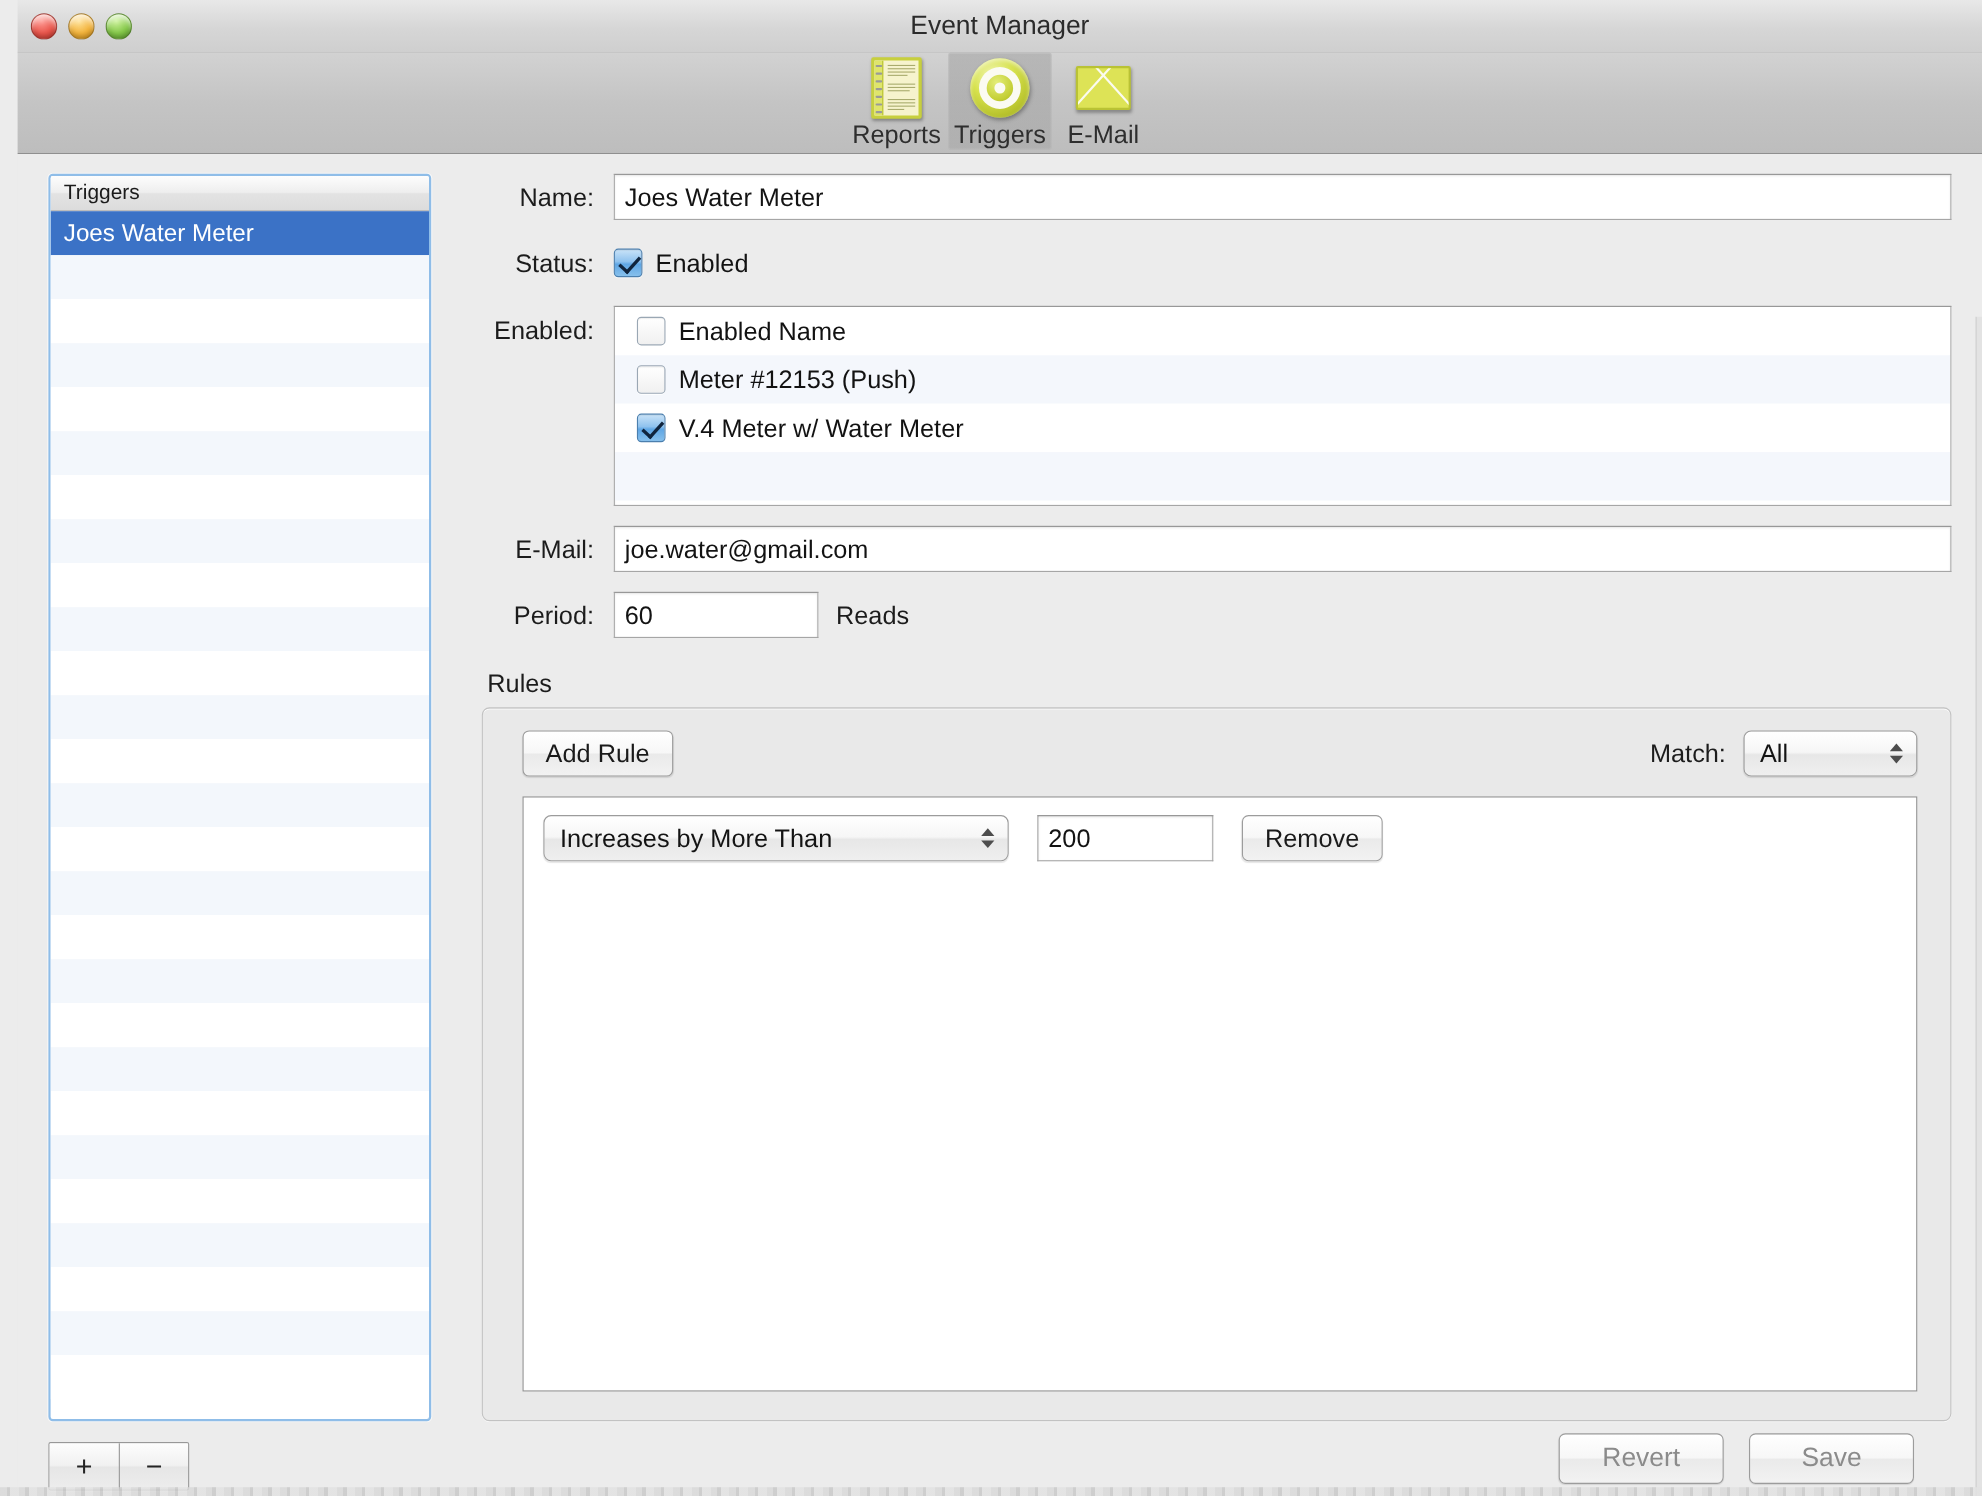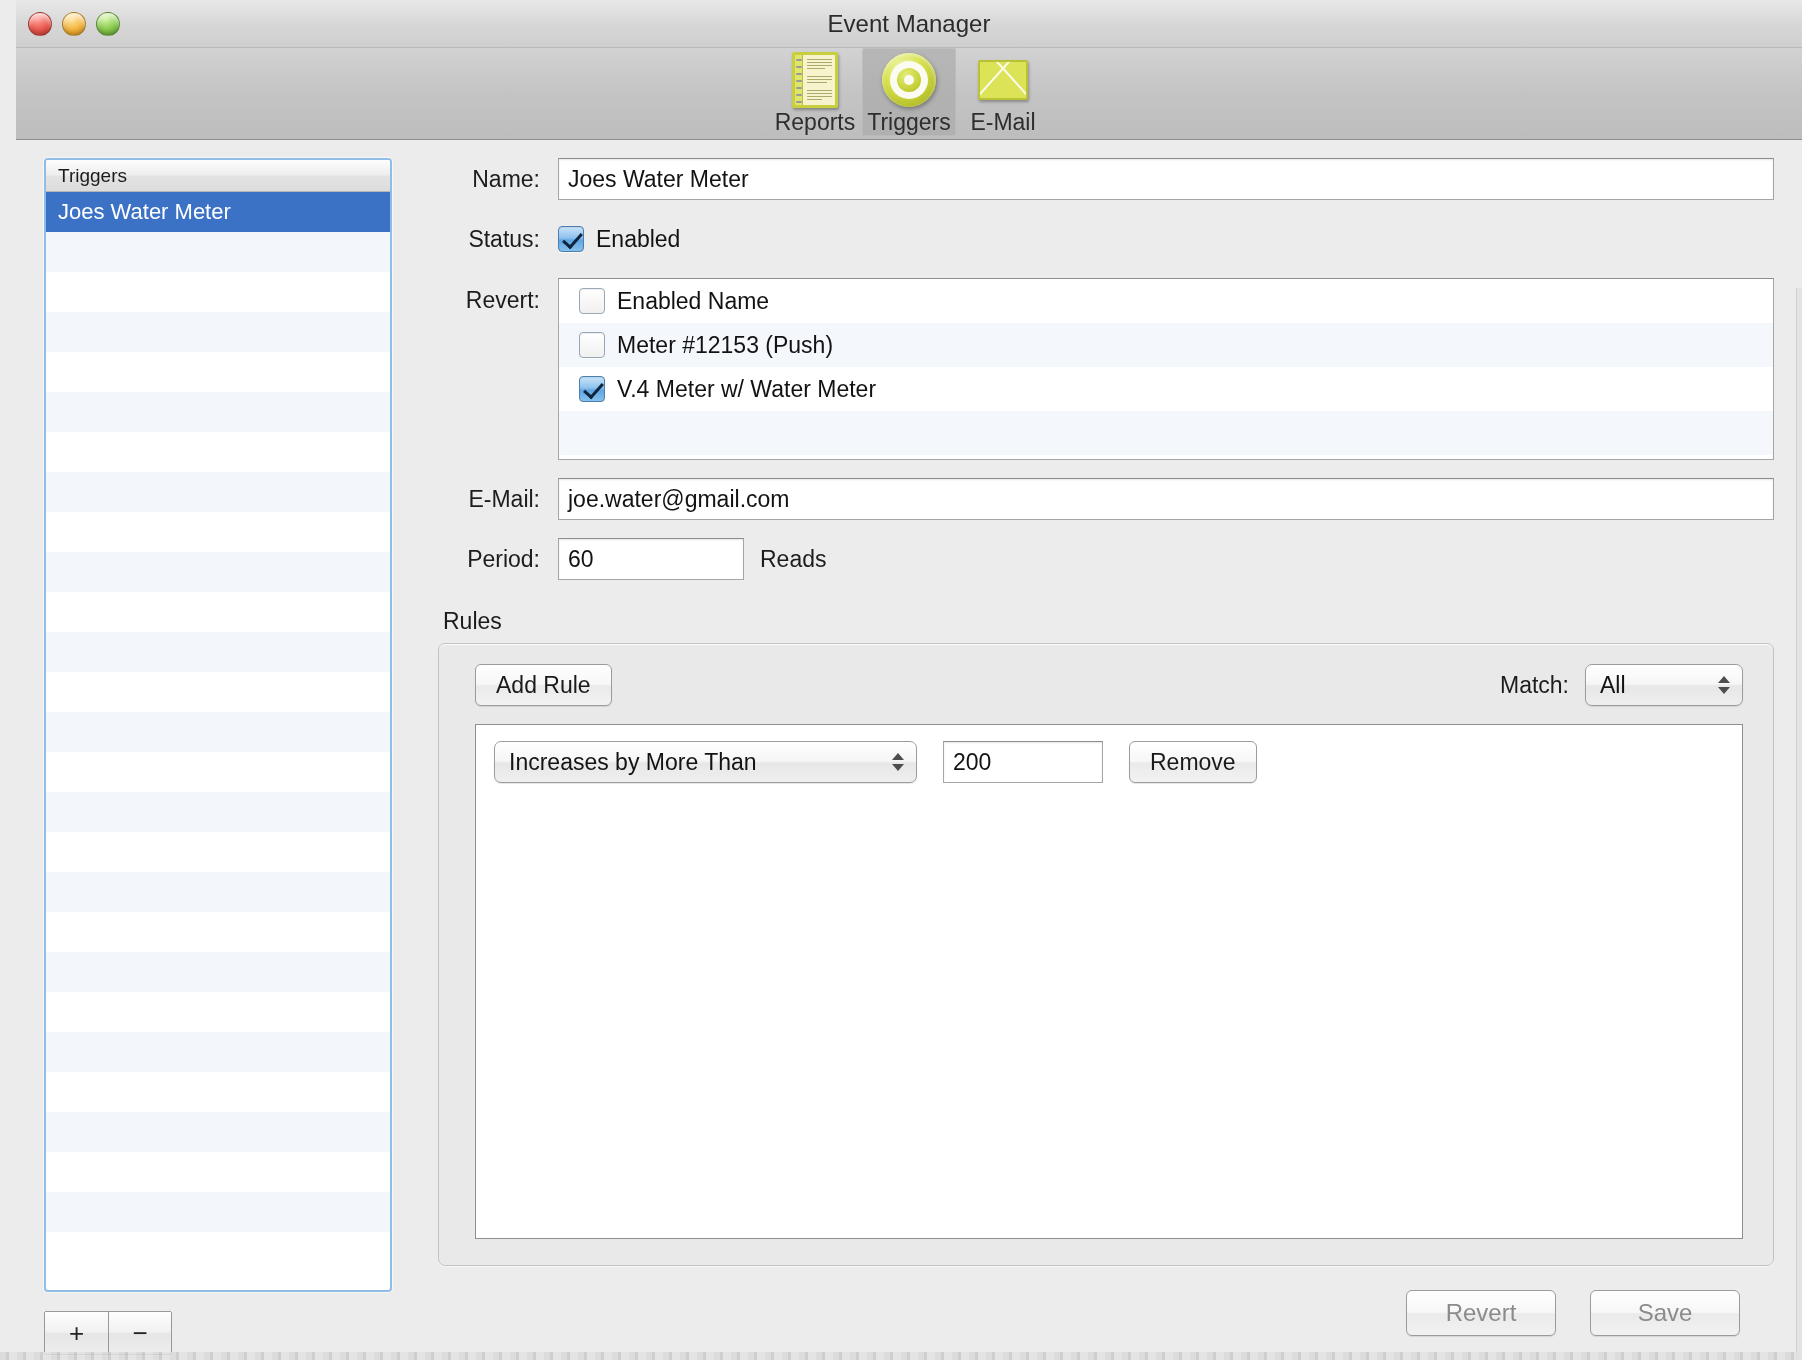--- a/index.html
+++ b/index.html
@@ -298,24 +298,24 @@
     width: 160px; height: 42px;
     background: #ffffff; border: 1px solid #a6a6a6; border-top-color: #8d8d8d;
     box-shadow: inset 0 1px 2px rgba(0,0,0,0.10);
     font-size: 23px; color: #131313; padding: 0 9px;
     display: flex; align-items: center;
   }
 
   
   .footer {
     flex: 0 0 auto;
-    height: 94px;
+    height: 68px;
     display: flex; align-items: center; justify-content: flex-end;
     padding: 0 34px 0 0;
-    gap: 34px;
+    gap: 23px;
   }
   .footer .pushbtn { min-width: 150px; height: 46px; font-size: 24px; }
 
   
   .right-edge {
     position: absolute; right: 0; top: 148px; bottom: 0; width: 6px;
     background: #e3e3e3; border-left: 1px solid #cfcfcf;
   }
   .bottom-noise {
     position: absolute; left: 0; right: 0; bottom: 0; height: 8px;
@@ -448,21 +448,21 @@
 
       <div class="form-row">
         <div class="flabel">Status:</div>
         <div class="checkrow">
           <div class="check on"></div>
           <div class="check-label">Enabled</div>
         </div>
       </div>
 
       <div class="form-row">
-        <div class="flabel top">Revert:</div>
+        <div class="flabel top">Enabled:</div>
         <div class="meterbox" id="meter-rows">
             <div class="meter-row odd">
               <div class="check"></div>
               <div class="meter-label">Enabled Name</div>
             </div>
             <div class="meter-row even">
               <div class="check"></div>
               <div class="meter-label">Meter #12153 (Push)</div>
             </div>
             <div class="meter-row odd">

